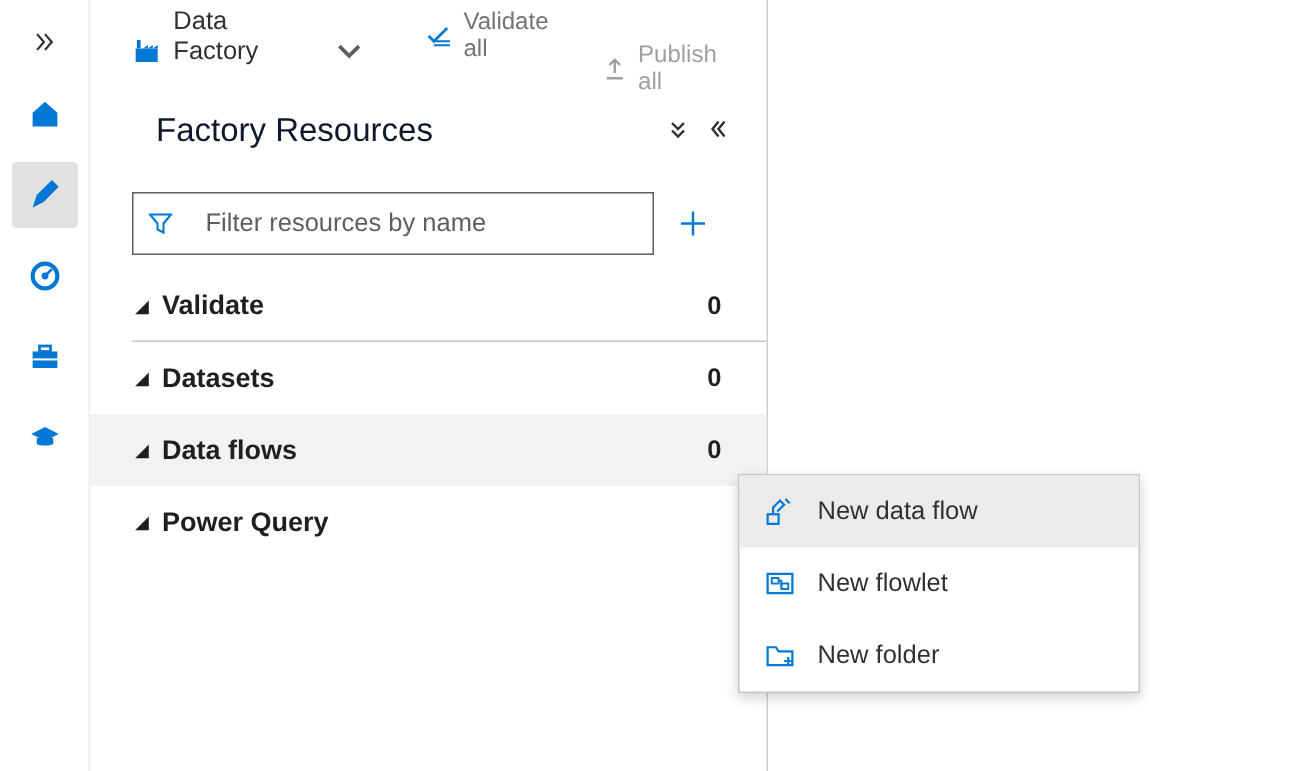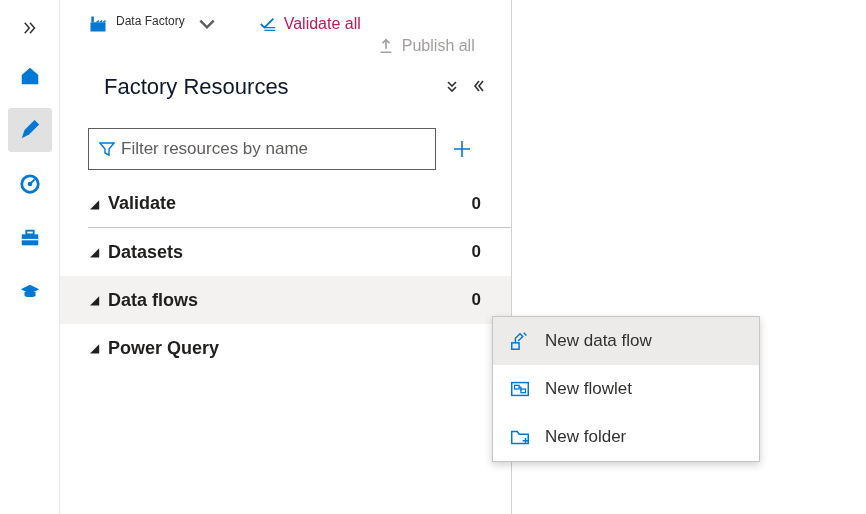--- a/index.html
+++ b/index.html
@@ -9,35 +9,35 @@
   
   .rail { width: 60px; border-right: 1px solid #edebe9; display: flex; flex-direction: column; align-items: center; padding-top: 12px; gap: 4px; }
   .rail-toggle { width: 40px; height: 32px; display:flex; align-items:center; justify-content:center; }
   .rail-item { width: 44px; height: 44px; display: flex; align-items: center; justify-content: center; border-radius: 3px; margin-top:6px; }
   .rail-item.active { background: #e1e1e1; }
   .rail-icon { width: 22px; height: 22px; }
 
   
   .main { flex: 0 0 452px; border-right: 1px solid #d2d0ce; display: flex; flex-direction: column; position: relative; }
   .toolbar { height: 48px; display: flex; align-items: center; padding: 0 14px 0 28px; gap: 10px; }
-  .tb-df { display:flex; align-items:flex-start; gap:8px; font-size:12px; color:#323130; padding-right:8px;}
+  .tb-df { display:flex; align-items:flex-end; gap:8px; font-size:17px; color:#323130; padding-right:8px;}
   .tb-df svg { width:20px; height:20px; }
   .tb-chevdown { margin-left:4px; margin-right:18px; }
-  .tb-action { display:flex; align-items:center; gap:7px; font-size:16px; color:#be185d; margin-left:6px; }
+  .tb-action { display:flex; align-items:center; gap:7px; font-size:16px; color:#737373; margin-left:6px; }
   .tb-action.disabled { color:#a19f9d;margin-top:43px; }
   .tb-action svg { width:18px; height:18px; }
 
   
   .panel-header { display:flex; align-items:center; padding: 10px 20px 6px 28px; }
   .panel-header h2 { font-size:22px; font-weight:400; margin:16px; flex:1; color:#0f172a;}
   .panel-header .hdr-icon { width:26px; text-align:center; font-size:14px; color:#323130; }
 
   
   .filter-row { display:flex; align-items:center; padding: 6px 0 6px 28px; gap:6px; }
-  .filter-box { flex: 0 0 348px; height:42px; border:1px solid #605e5c; display:flex; align-items:center; padding:18px 10px; gap:4px; }
+  .filter-box { flex: 0 0 348px; height:42px; border:1px solid #605e5c; display:flex; align-items:center; padding:18px 10px; gap:20px; }
   .filter-box input { flex:1; border:none; outline:none; font-size:17px; color:#323130; }
   .filter-box input::placeholder { color:#605e5c; }
   .add-btn { width:40px; height:42px; display:flex; align-items:center; justify-content:center; color:#0078d4; font-size:24px; font-weight:300; }
 
   
   .tree { padding-top: 4px; }
   .tree-row { display:flex; align-items:center; height:48px; padding: 0 30px 0 30px; font-size:18px; color:#201f1e; }
   .tree-row .caret { width:18px; display:inline-block; font-size:12px; color:#201f1e; }
   .tree-row .label { flex:1; font-weight:600; }
   .tree-row .count { font-weight:600; font-size:17px; }

